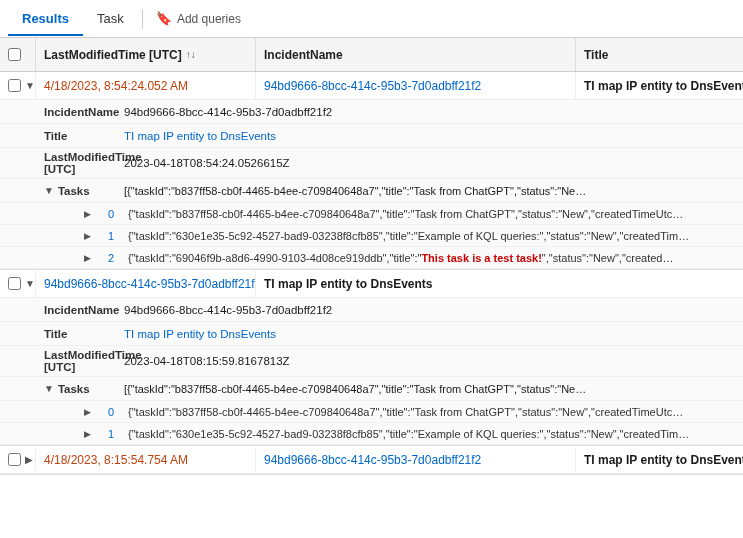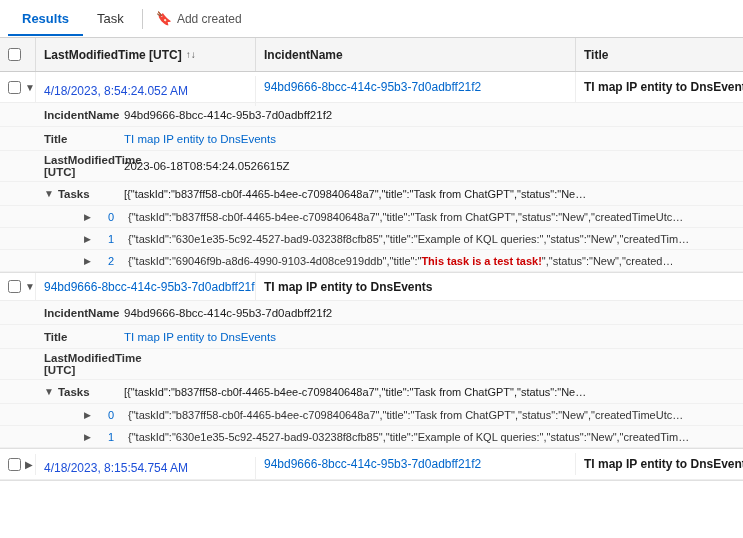--- a/index.html
+++ b/index.html
@@ -119,21 +119,21 @@
       cursor: pointer;
       font-size: 10px;
       color: #555;
       user-select: none;
     }
     .checkbox-input {
       width: 13px;
       height: 13px;
       cursor: pointer;
     }
-    .date-cell { color: #1d4ed8; font-size: 11.5px; margin-top: 8px; }
+    .date-cell { color: #c2410c; font-size: 11.5px; }
     .name-cell { color: #0066cc; font-size: 12px; }
     .title-cell { font-weight: 600; font-size: 12px; color: #1a1a1a; }
 
     
     .detail-rows { background: #fafafa; }
     .detail-row {
       display: grid;
       grid-template-columns: 80px 220px 1fr;
       min-height: 24px;
       align-items: center;
@@ -237,21 +237,21 @@
   </style>
 </head>
 <body>
 
 <div class="tabs-bar">
   <div class="tab active">Results</div>
   <div class="tab">Task</div>
   <div class="tab-divider"></div>
   <button class="bookmark-btn">
     <span class="bookmark-icon">🔖</span>
-    <span>Add created</span>
+    <span>Add queries</span>
   </button>
 </div>
 
 <div class="table-header">
   <div class="th">
     <input type="checkbox" class="checkbox-input" style="">
   </div>
   <div class="th">
     <span>LastModifiedTime [UTC]</span>
     <span class="sort-icons">↑↓</span>
@@ -280,21 +280,21 @@
       <div class="detail-row">
         <span class="dk">IncidentName</span>
         <span class="dv">94bd9666-8bcc-414c-95b3-7d0adbff21f2</span>
       </div>
       <div class="detail-row">
         <span class="dk">Title</span>
         <span class="dv blue">TI map IP entity to DnsEvents</span>
       </div>
       <div class="detail-row">
         <span class="dk">LastModifiedTime [UTC]</span>
-        <span class="dv">2023-06-18T08:54:24.0526615Z</span>
+        <span class="dv">2023-04-18T08:54:24.0526615Z</span>
       </div>
 
       <div class="tasks-row">
         <div class="tasks-header">
           <span class="expander">▼</span>
           <span>Tasks</span>
         </div>
         <div class="tasks-value">[{"taskId":"b837ff58-cb0f-4465-b4ee-c709840648a7","title":"Task from ChatGPT","status":"Ne…</div>
       </div>
       <div class="task-sub-row">
@@ -328,20 +328,21 @@
       <div class="detail-row">
         <span class="dk">IncidentName</span>
         <span class="dv">94bd9666-8bcc-414c-95b3-7d0adbff21f2</span>
       </div>
       <div class="detail-row">
         <span class="dk">Title</span>
         <span class="dv blue">TI map IP entity to DnsEvents</span>
       </div>
       <div class="detail-row">
         <span class="dk">LastModifiedTime [UTC]</span>
+        <span class="dv">2023-04-18T08:15:59.8167813Z</span>
       </div>
 
       <div class="tasks-row">
         <div class="tasks-header">
           <span class="expander">▼</span>
           <span>Tasks</span>
         </div>
         <div class="tasks-value">[{"taskId":"b837ff58-cb0f-4465-b4ee-c709840648a7","title":"Task from ChatGPT","status":"Ne…</div>
       </div>
       <div class="task-sub-row">

